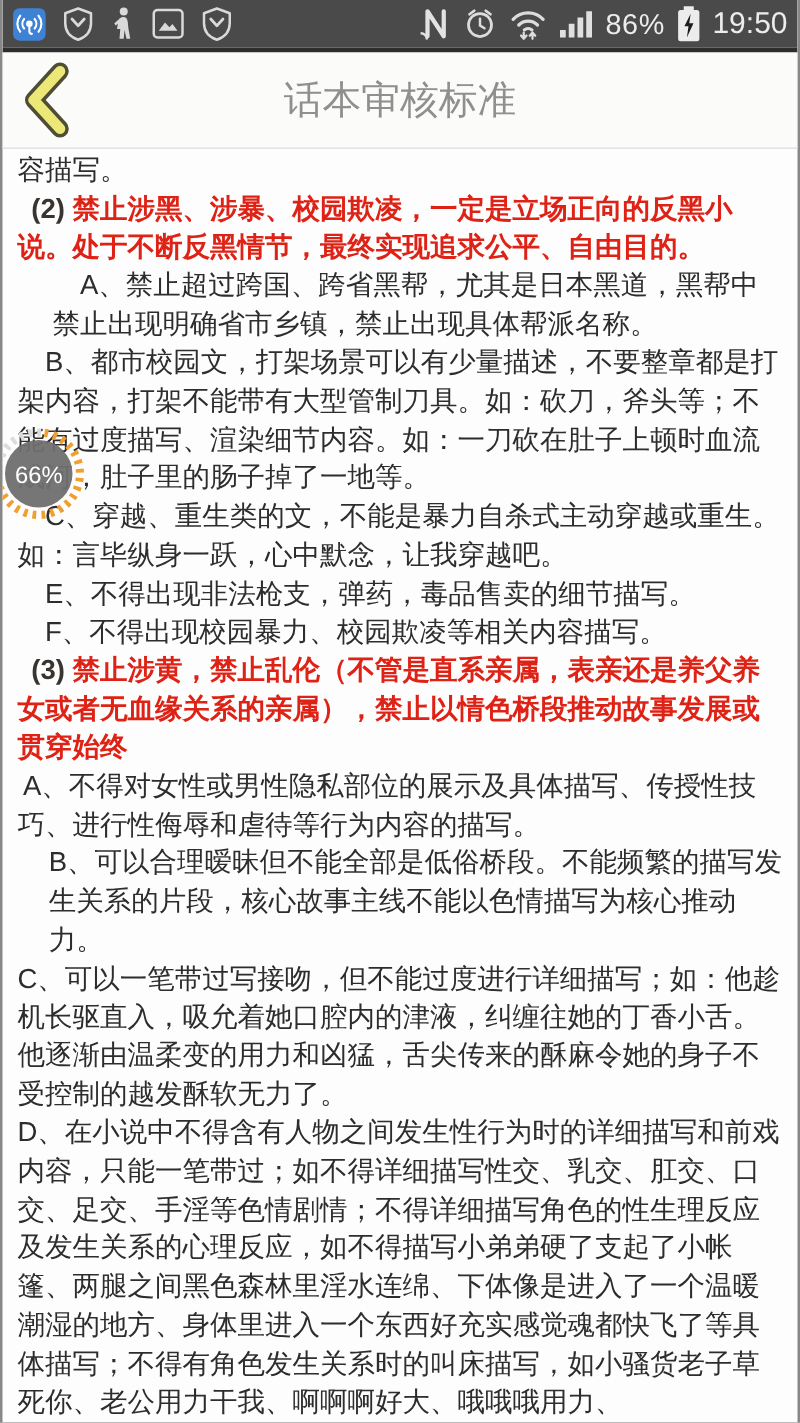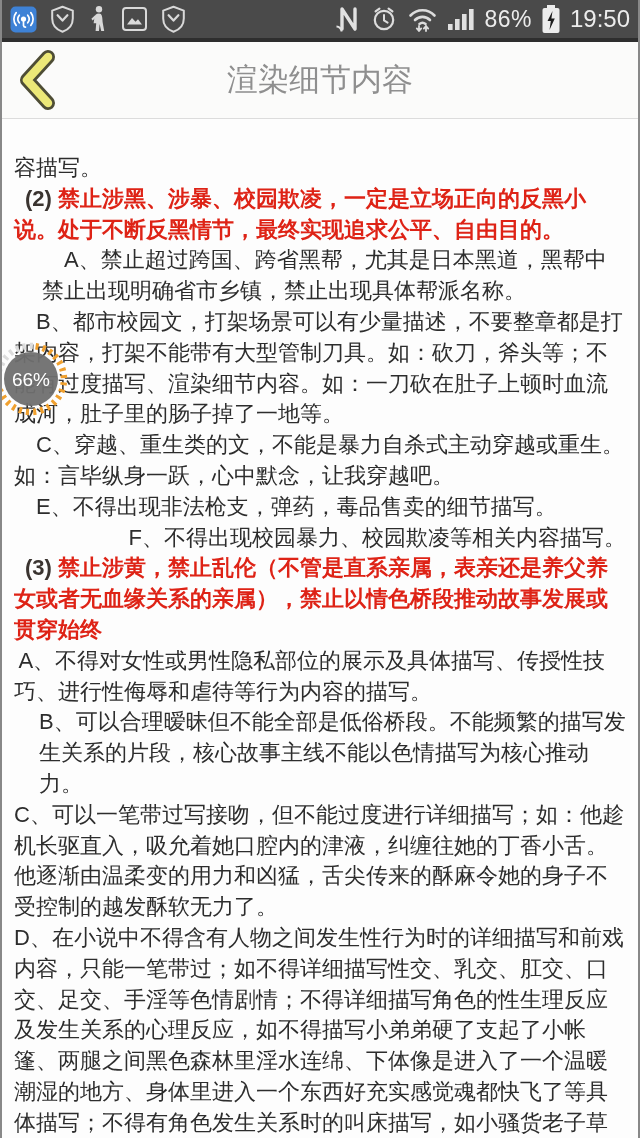--- a/index.html
+++ b/index.html
@@ -105,31 +105,31 @@
   </div>
   <div class="status-shadow"></div>
 
   <div class="header">
     <button class="back-btn">
       <svg width="48" height="62" viewBox="0 0 48 62">
         <path d="M36 8 L15 31 L36 54" stroke="#4e4d35" stroke-width="14" fill="none" stroke-linecap="round" stroke-linejoin="round"></path>
         <path d="M36 8 L15 31 L36 54" stroke="#ece878" stroke-width="8.5" fill="none" stroke-linecap="round" stroke-linejoin="round"></path>
       </svg>
     </button>
-    <div class="page-title">渲染细节内容</div>
+    <div class="page-title">话本审核标准</div>
   </div>
 
   <div class="content">
-      <p class="para" style="text-indent: 0em; margin-top: 32px;">容描写。</p>
+      <p class="para" style="text-indent: 0em;">容描写。</p>
       <p class="para rule" style="text-indent: 0.5em;"><span class="pfx">(2) </span>禁止涉黑、涉暴、校园欺凌，一定是立场正向的反黑小说。处于不断反黑情节，最终实现追求公平、自由目的。</p>
       <p class="para" style="text-indent: 1em; margin-left: 28px;">A、禁止超过跨国、跨省黑帮，尤其是日本黑道，黑帮中禁止出现明确省市乡镇，禁止出现具体帮派名称。</p>
       <p class="para" style="text-indent: 1em;">B、都市校园文，打架场景可以有少量描述，不要整章都是打架内容，打架不能带有大型管制刀具。如：砍刀，斧头等；不能有过度描写、渲染细节内容。如：一刀砍在肚子上顿时血流成河，肚子里的肠子掉了一地等。</p>
       <p class="para" style="text-indent: 1em;">C、穿越、重生类的文，不能是暴力自杀式主动穿越或重生。如：言毕纵身一跃，心中默念，让我穿越吧。</p>
       <p class="para" style="text-indent: 1em;">E、不得出现非法枪支，弹药，毒品售卖的细节描写。</p>
-      <p class="para" style="text-indent: 1em; text-align: right;">F、不得出现校园暴力、校园欺凌等相关内容描写。</p>
+      <p class="para" style="text-indent: 1em;">F、不得出现校园暴力、校园欺凌等相关内容描写。</p>
       <p class="para rule" style="text-indent: 0.5em;"><span class="pfx">(3) </span>禁止涉黄，禁止乱伦（不管是直系亲属，表亲还是养父养女或者无血缘关系的亲属），禁止以情色桥段推动故事发展或贯穿始终</p>
       <p class="para" style="text-indent: 0.2em;">A、不得对女性或男性隐私部位的展示及具体描写、传授性技巧、进行性侮辱和虐待等行为内容的描写。</p>
       <p class="para" style="text-indent: 0em; margin-left: 25px;">B、可以合理暧昧但不能全部是低俗桥段。不能频繁的描写发生关系的片段，核心故事主线不能以色情描写为核心推动力。</p>
       <p class="para" style="text-indent: 0em;">C、可以一笔带过写接吻，但不能过度进行详细描写；如：他趁机长驱直入，吸允着她口腔内的津液，纠缠往她的丁香小舌。他逐渐由温柔变的用力和凶猛，舌尖传来的酥麻令她的身子不受控制的越发酥软无力了。</p>
       <p class="para" style="text-indent: 0em;">D、在小说中不得含有人物之间发生性行为时的详细描写和前戏内容，只能一笔带过；如不得详细描写性交、乳交、肛交、口交、足交、手淫等色情剧情；不得详细描写角色的性生理反应及发生关系的心理反应，如不得描写小弟弟硬了支起了小帐篷、两腿之间黑色森林里淫水连绵、下体像是进入了一个温暖潮湿的地方、身体里进入一个东西好充实感觉魂都快飞了等具体描写；不得有角色发生关系时的叫床描写，如小骚货老子草死你、老公用力干我、啊啊啊好大、哦哦哦用力、</p>
     </div>
 
   <div class="progress-badge">
     <svg width="76" height="76" viewBox="0 0 76 76">
       <circle cx="38" cy="38" r="27" fill="#6f6f6f" opacity="0.95"></circle>

